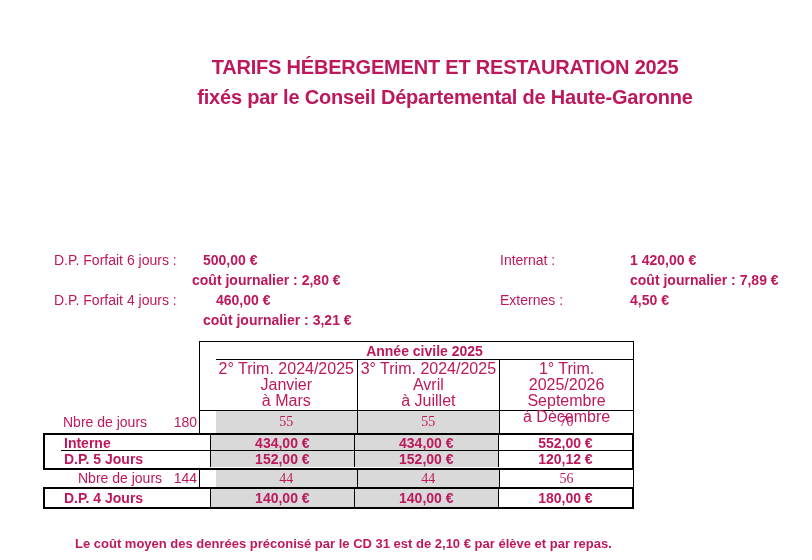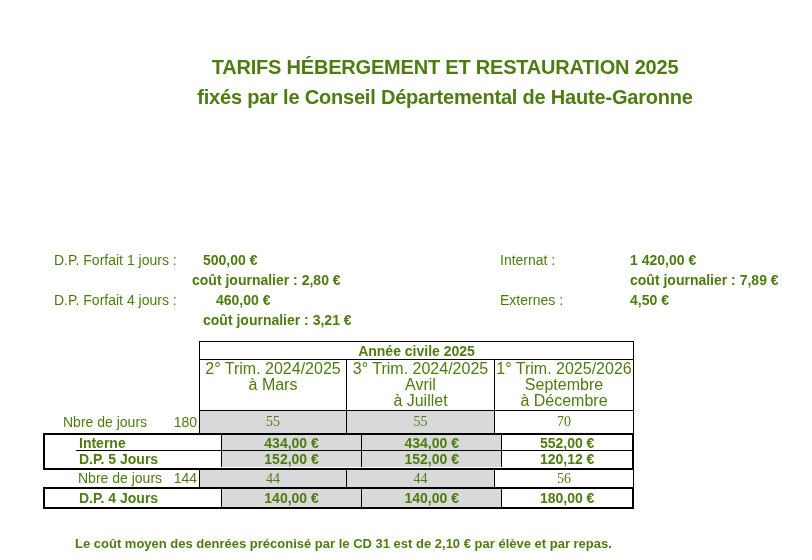--- a/index.html
+++ b/index.html
@@ -2,21 +2,21 @@
 <html><head>
 <meta charset="utf-8">
 <style>
   * { margin: 0; padding: 0; box-sizing: border-box; }
   html, body { background: #ffffff; }
   .page {
     position: relative;
     width: 812px;
     height: 560px;
     background: #ffffff;
-    color: #4d7c0f;
+    color: #be185d;
     font-family: "Liberation Sans", sans-serif;
     overflow: hidden;
   }
   .abs { position: absolute; white-space: nowrap; }
 
   
   .title-block {
     position: absolute;
     top: 52px;
     left: 78px;
@@ -26,21 +26,21 @@
     font-size: 20px;
     line-height: 30px;
     letter-spacing: -0.2px;
   }
 
   
   .info { font-size: 14px; line-height: 16px; }
   .b { font-weight: bold; }
 
   
-  .band { position: absolute; font-size: 14px; }
+  .band { position: absolute; font-size: 14px; padding-left: 16px; }
   .header-band {
     left: 199px; top: 341px; width: 435px; height: 70px;
     border: 1px solid #000;
   }
   .year-row {
     height: 18px; line-height: 18px;
     border-bottom: 1px solid #000;
     font-weight: bold; text-align: center;
   }
   .cols-row { display: flex; height: 50px; }
@@ -64,21 +64,21 @@
   .days-data .cell { text-align: center; font-family: Liberation Serif, serif; }
   .days-data .c1 { width: 147px; border-right: 1px solid #000; }
   .days-data .c2 { width: 148px; border-right: 1px solid #000; }
   .days-data .c3 { width: 138px; }
 
   .box-band {
     left: 43px; width: 591px;
     border: 2px solid #000;
     font-weight: bold;
   }
-  .box-row { display: flex; margin-left: 31px; }
+  .box-row { display: flex; }
   .box-row .cell { line-height: inherit; }
   .box-row .lab { width: 154px; border-right: 1px solid #000; padding-left: 3px; background: #fff; }
   .box-row .c1 { width: 148px; border-right: 1px solid #000; text-align: center; }
   .box-row .c2 { width: 148px; border-right: 1px solid #000; text-align: center; }
   .box-row .c3 { width: 137px; text-align: center; }
 
   .gray { background: #d9d9d9; }
 
   .footer-note {
     position: absolute;
@@ -90,40 +90,41 @@
 </head>
 <body>
 
 <div class="page">
 
   <div class="title-block">
     <div>TARIFS HÉBERGEMENT ET RESTAURATION 2025</div>
     <div>fixés par le Conseil Départemental de Haute-Garonne</div>
   </div>
 
-  <div class="abs info" style="top:252px;left:54px">D.P. Forfait 1 jours :</div>
+  <div class="abs info" style="top:252px;left:54px">D.P. Forfait 6 jours :</div>
   <div class="abs info b" style="top:252px;left:203px">500,00 €</div>
   <div class="abs info" style="top:252px;left:500px">Internat :</div>
   <div class="abs info b" style="top:252px;left:630px">1 420,00 €</div>
 
   <div class="abs info b" style="top:272px;left:192px">coût journalier : 2,80 €</div>
   <div class="abs info b" style="top:272px;left:630px">coût journalier : 7,89 €</div>
 
   <div class="abs info" style="top:292px;left:54px">D.P. Forfait 4 jours :</div>
   <div class="abs info b" style="top:292px;left:216px">460,00 €</div>
   <div class="abs info" style="top:292px;left:500px">Externes :</div>
   <div class="abs info b" style="top:292px;left:630px">4,50 €</div>
 
   <div class="abs info b" style="top:312px;left:203px">coût journalier : 3,21 €</div>
 
   <div class="band header-band">
     <div class="year-row">Année civile 2025</div>
     <div class="cols-row">
       <div class="col-head c1">
         <div>2° Trim. 2024/2025</div>
+        <div>Janvier</div>
         <div>à Mars</div>
       </div>
       <div class="col-head c2">
         <div>3° Trim. 2024/2025</div>
         <div>Avril</div>
         <div>à Juillet</div>
       </div>
       <div class="col-head c3">
         <div>1° Trim. 2025/2026</div>
         <div>Septembre</div>

